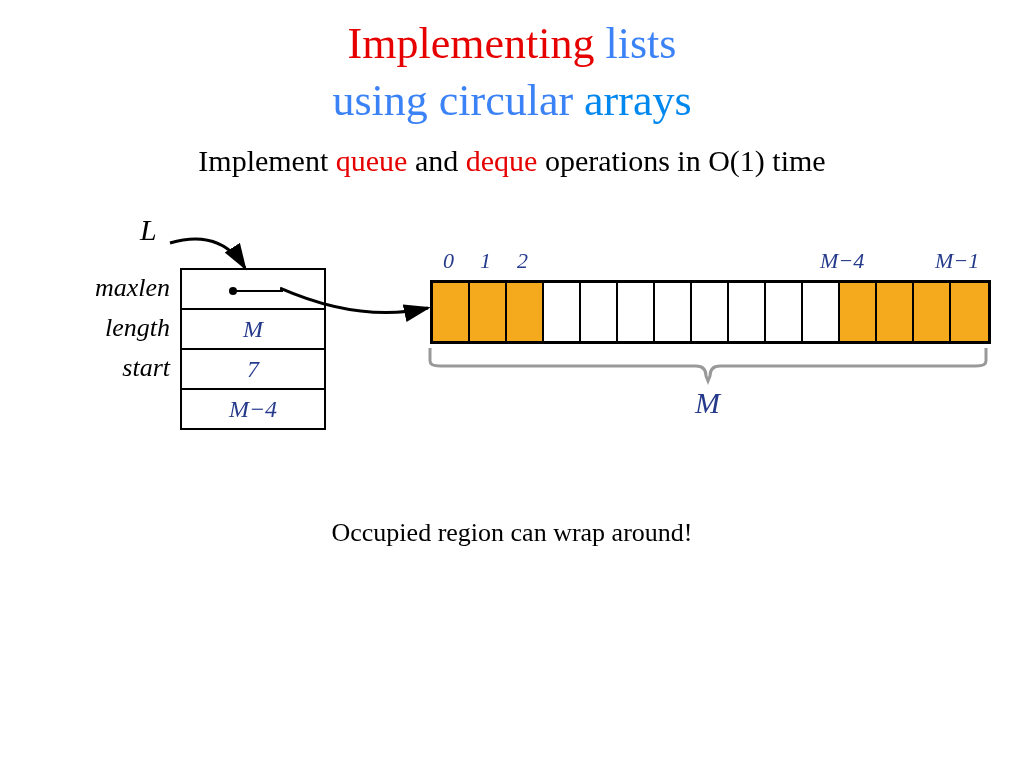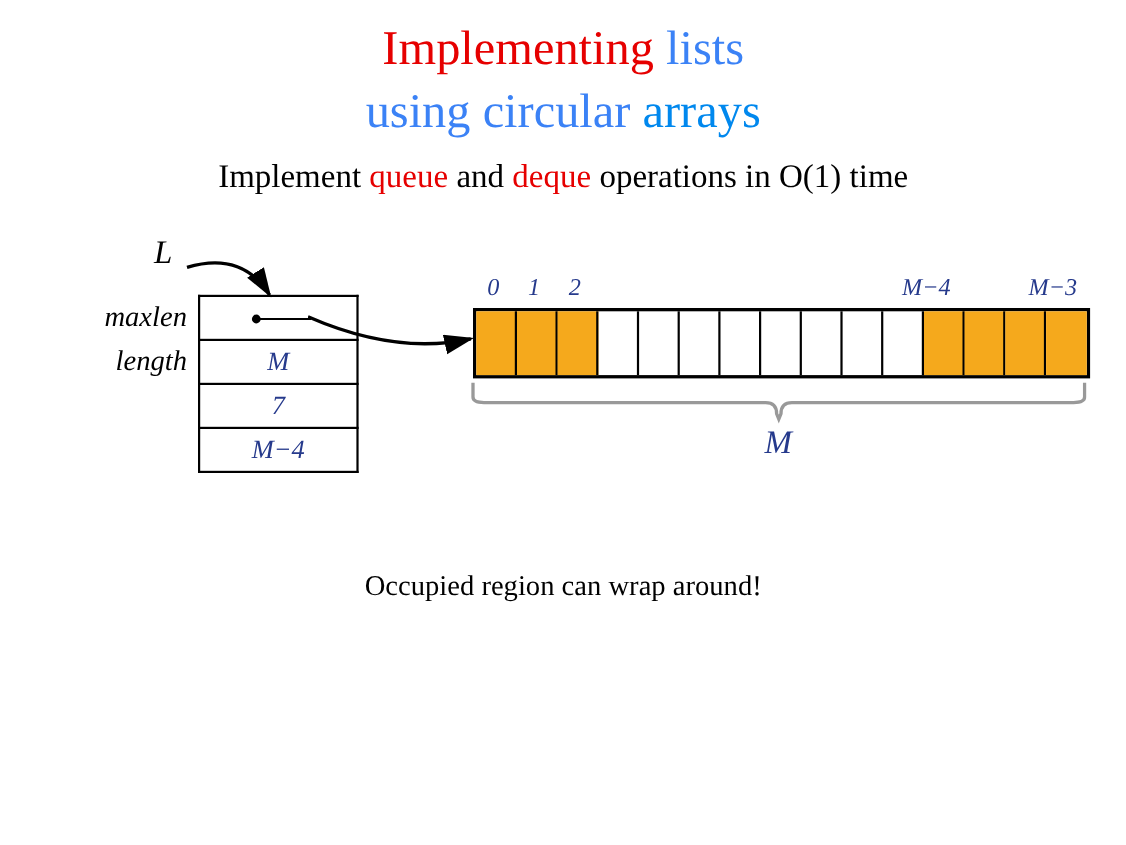--- a/index.html
+++ b/index.html
@@ -150,20 +150,21 @@
         <marker id="ah1" markerWidth="10" markerHeight="10" refX="8" refY="3" orient="auto">
           <path d="M0,0 L0,6 L9,3 z" fill="#000"></path>
         </marker>
       </defs>
     <path d="M 10 20 Q 60 5 85 45" stroke="#000" stroke-width="3" fill="none" marker-end="url(#ah1)"></path>
   </svg>
 
   <div class="struct-labels">
     <div>maxlen</div>
     <div>length</div>
+    <div>start</div>
   </div>
 
   <table class="struct-table">
     <tbody>
         <tr>
           <td>
       <svg width="60" height="20" style="vertical-align:middle">
               <circle cx="10" cy="10" r="4" fill="#000"></circle>
               <line x1="10" y1="10" x2="60" y2="10" stroke="#000" stroke-width="2"></line>
             </svg>
@@ -189,21 +190,21 @@
       </defs>
     <path d="M 0 10 Q 80 45 148 30" stroke="#000" stroke-width="3" fill="none" marker-end="url(#ah2)"></path>
   </svg>
 
   <div class="index-row">
     <div class="index-cell navy">0</div>
     <div class="index-cell navy">1</div>
     <div class="index-cell navy">2</div>
   </div>
   <div class="ml4 navy">M−4</div>
-  <div class="ml1 navy">M−3</div>
+  <div class="ml1 navy">M−1</div>
 
   <div class="cells-area">
     <div class="cell filled"></div>
     <div class="cell filled"></div>
     <div class="cell filled"></div>
     <div class="cell"></div>
     <div class="cell"></div>
     <div class="cell"></div>
     <div class="cell"></div>
     <div class="cell"></div>

